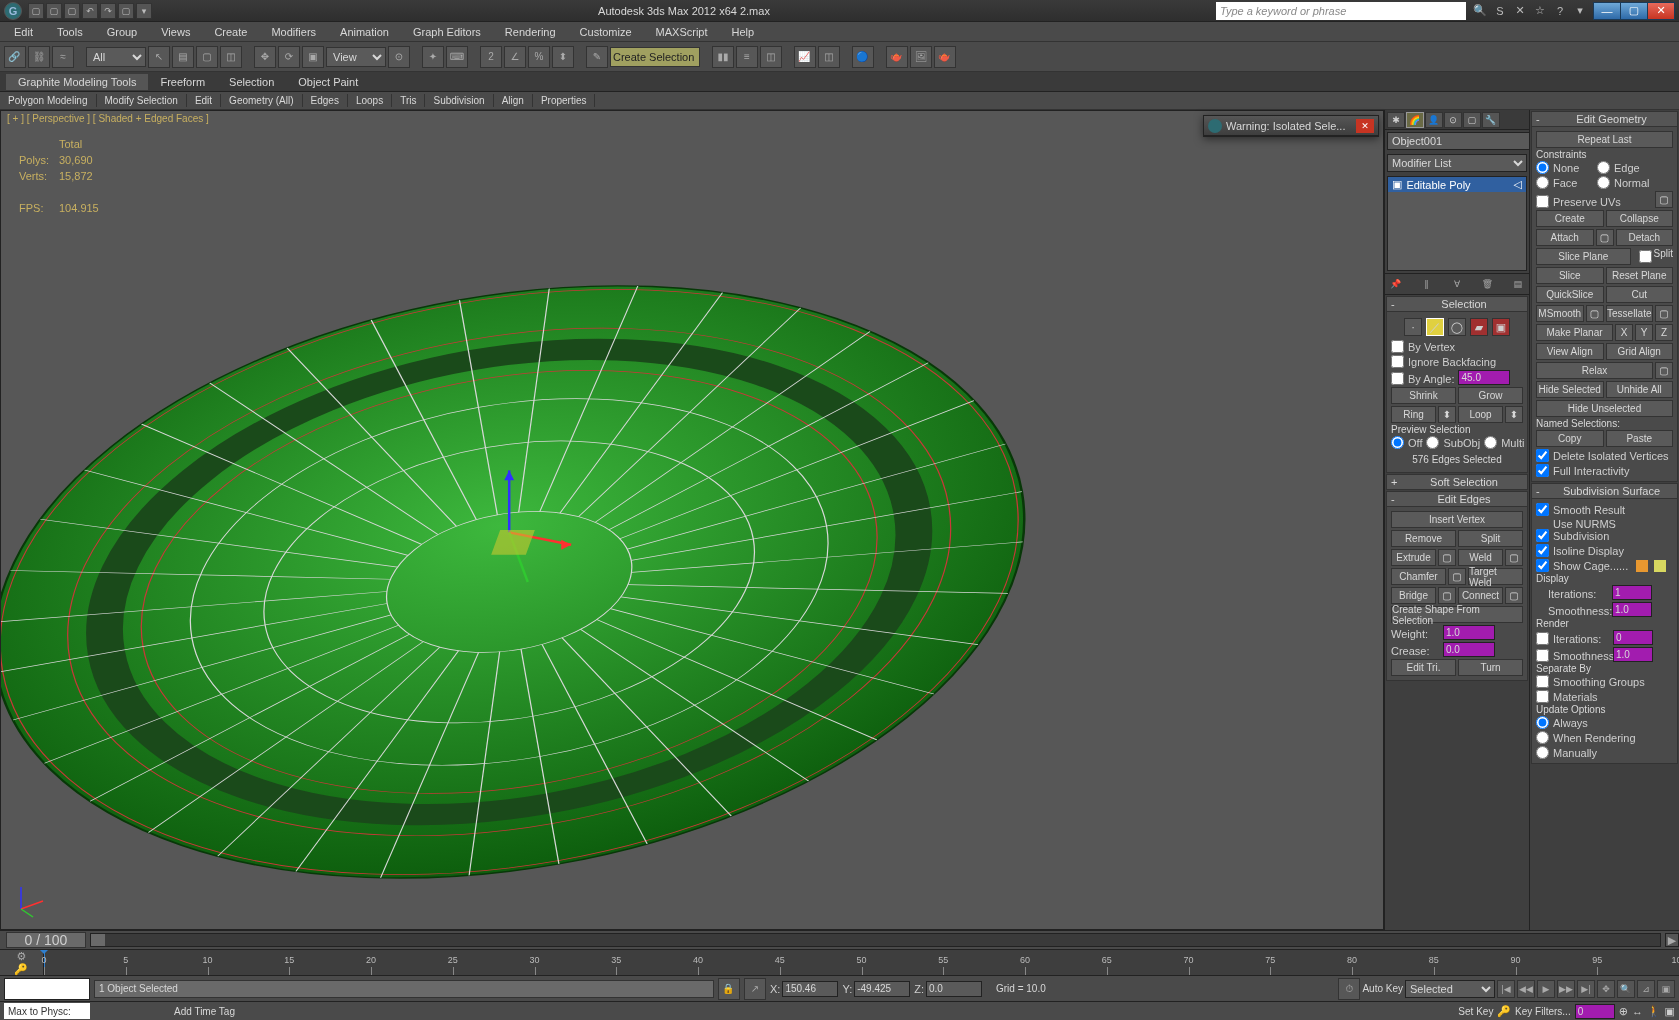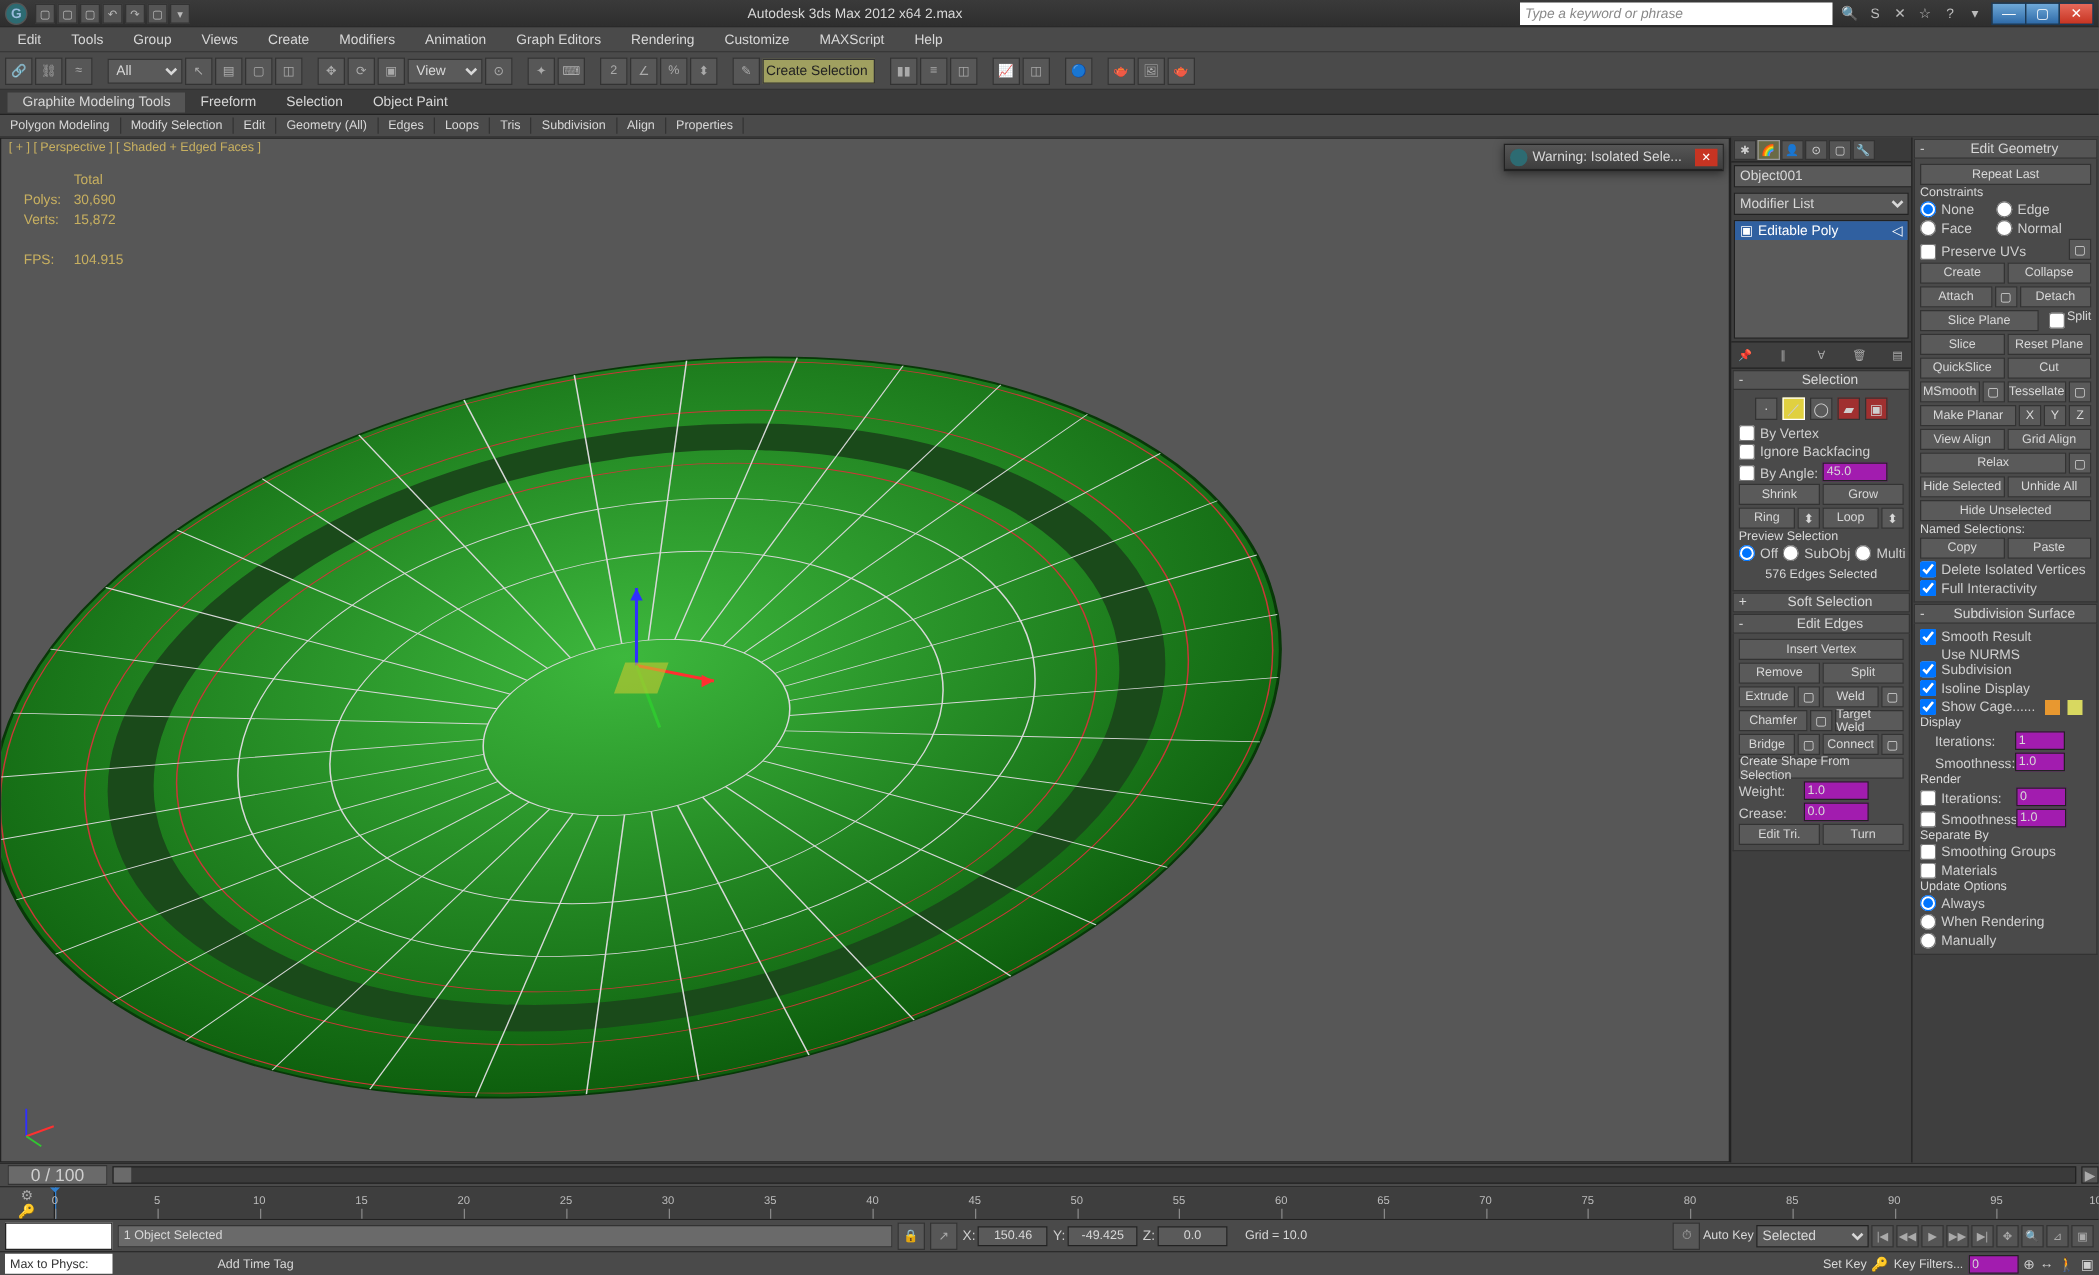--- a/index.html
+++ b/index.html
@@ -104,21 +104,21 @@
 .track-ruler .tick { position:absolute; bottom:0; width:1px; height:8px; background:#888; }
 .track-ruler .tick-label { position:absolute; bottom:10px; transform:translateX(-50%); font-size:9px; color:#bbb; }
 .track-ruler .cursor { position:absolute; top:0; left:0; width:1px; height:100%; background:#3080d0; }
 .track-ruler .cursor::before { content:''; position:absolute; top:0; left:-4px; border:4px solid transparent; border-top-color:#3080d0; }
 
 
 .status1 { height:26px; background:#4a4a4a; display:flex; align-items:center; padding:0 4px; gap:4px; border-bottom:1px solid #222; }
 .status1 .left-box { width:86px; height:22px; background:#fff; border:1px solid #222; display:flex; align-items:center; padding:0 4px; font-size:10px; color:#333; }
 .status1 .sel-info { width:620px; height:18px; background:#6a6a6a; border:1px solid #333; color:#d8d8d8; padding:0 4px; display:flex; align-items:center; font-size:10px; }
 .status1 .coord { display:flex; align-items:center; gap:2px; font-size:10px; }
-.status1 .coord input { width:56px; height:16px; background:#5a5a5a; border:1px solid #222; color:#d8d8d8; padding:0 2px; font-size:10px;text-align:center; }
+.status1 .coord input { width:56px; height:16px; background:#5a5a5a; border:1px solid #222; color:#d8d8d8; padding:0 2px; font-size:10px; }
 .status1 .grid-info { color:#d8d8d8; font-size:10px; margin-left:10px; }
 .status1 .right-controls { margin-left:auto; display:flex; align-items:center; gap:2px; }
 .status1 .combo { width:90px; height:18px; background:#5a5a5a; border:1px solid #222; color:#d8d8d8; }
 .status1 .play-btn { width:18px; height:18px; background:#555; border:1px solid #333; display:inline-flex; align-items:center; justify-content:center; font-size:9px; color:#aaa; }
 
 .status2 { height:18px; background:#4a4a4a; display:flex; align-items:center; padding:0 4px; gap:4px; }
 .status2 .prompt { width:620px; height:16px; background:#6a6a6a; border:1px solid #333; color:#d8d8d8; padding:0 4px; display:flex; align-items:center; font-size:10px; }
 
 .small-label { font-size:10px; color:#d8d8d8; }
 </style>

